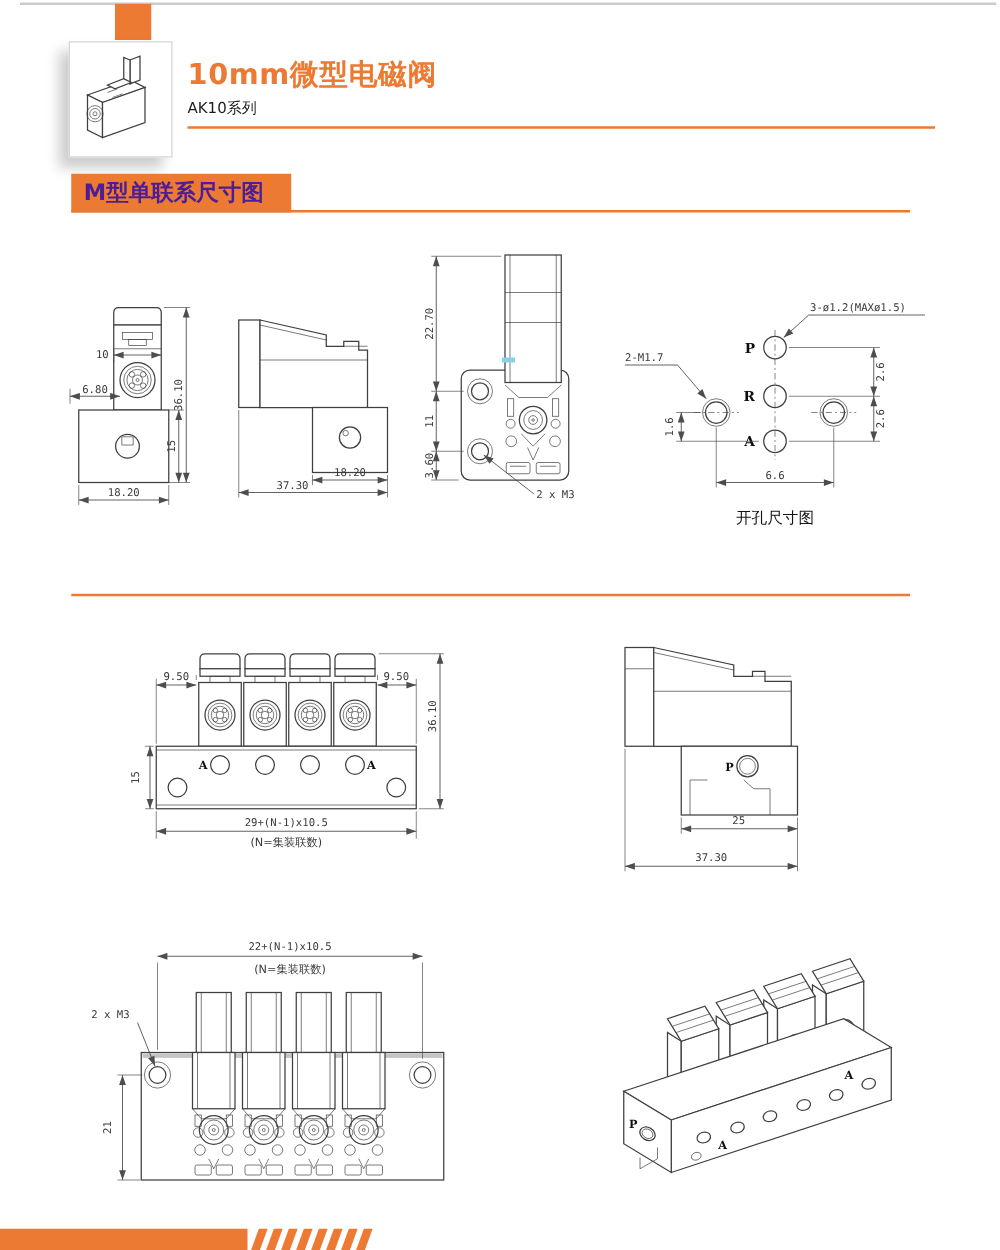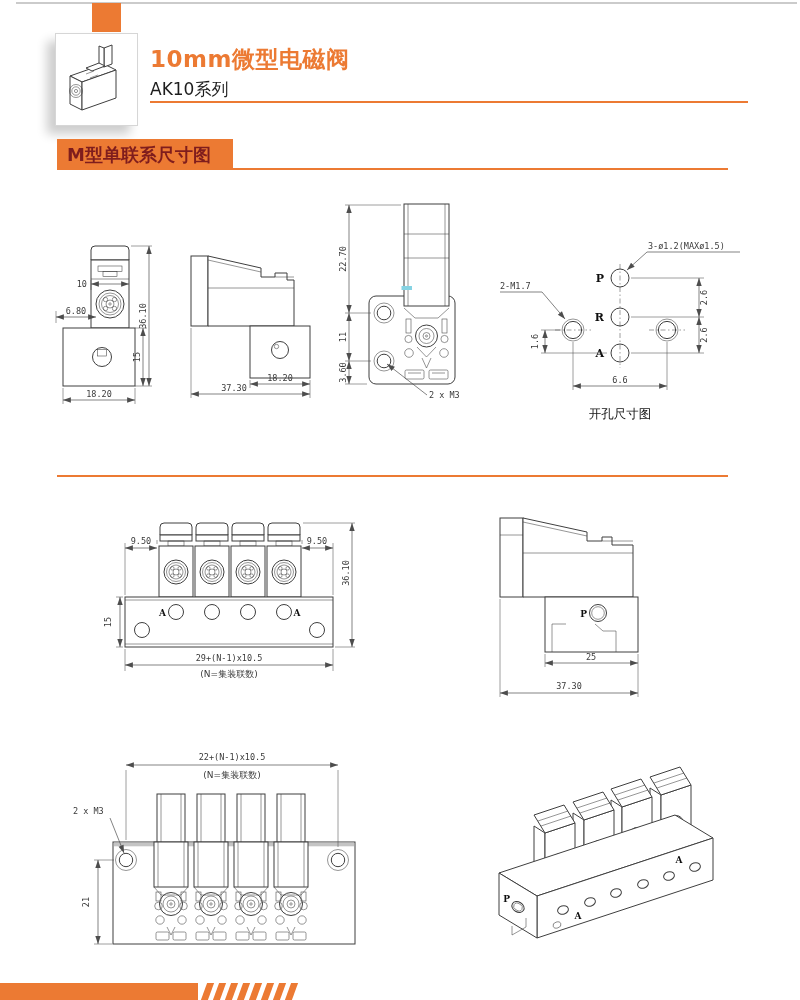--- a/index.html
+++ b/index.html
@@ -4,23 +4,23 @@
 <style>
   html,body{margin:0;padding:0;background:#fff;}
   .page{position:relative;width:800px;height:1000px;background:#fff;overflow:hidden;
         font-family:"DejaVu Sans",sans-serif;}
   .abs{position:absolute;}
   .topline{left:16px;top:2px;width:781px;height:2px;background:#cbcbcb;}
   .osq{left:92px;top:3px;width:29px;height:29px;background:var(--accent,#EC7A33);}
   .pbox{left:55px;top:33px;width:81px;height:91px;background:#fff;border:1px solid #d6d6d6;
         box-shadow:-8px 8px 10px rgba(0,0,0,.20);}
   .title{left:150px;top:44px;font-size:23px;font-weight:bold;color:var(--accent,#EC7A33);letter-spacing:.5px;}
-  .subtitle{left:150px;top:78px;font-size:17px;color:#1d1d1d;}
+  .subtitle{left:150px;top:78px;font-size:12px;color:#1d1d1d;}
   .hrule{left:150px;top:101px;width:598px;height:2px;background:var(--accent,#EC7A33);}
-  .badge{height:31px;line-height:31px;background:var(--accent,#EC7A33);color:#7f1d1d;
+  .badge{height:31px;line-height:31px;background:var(--accent,#EC7A33);color:#4c1d95;
          font-size:18px;font-weight:bold;padding:0 12px 0 10px;width:154px;}
   .badge1{left:57px;top:139px;}
   .badge2{left:57px;top:446px;}
   .srule{left:57px;width:671px;height:2px;background:var(--accent,#EC7A33);}
   .srule1{top:168px;} .srule2{top:475px;}
   .footbar{left:0;top:983px;width:198px;height:17px;background:var(--accent,#EC7A33);}
   .stripe{top:983px;width:7px;height:17px;background:var(--accent,#EC7A33);transform:skewX(-20deg);}
   svg.v{position:absolute;overflow:visible;}
   .o{fill:none;stroke:#3f3f3f;stroke-width:1;}
   .of{fill:#fff;stroke:#3f3f3f;stroke-width:1;}

